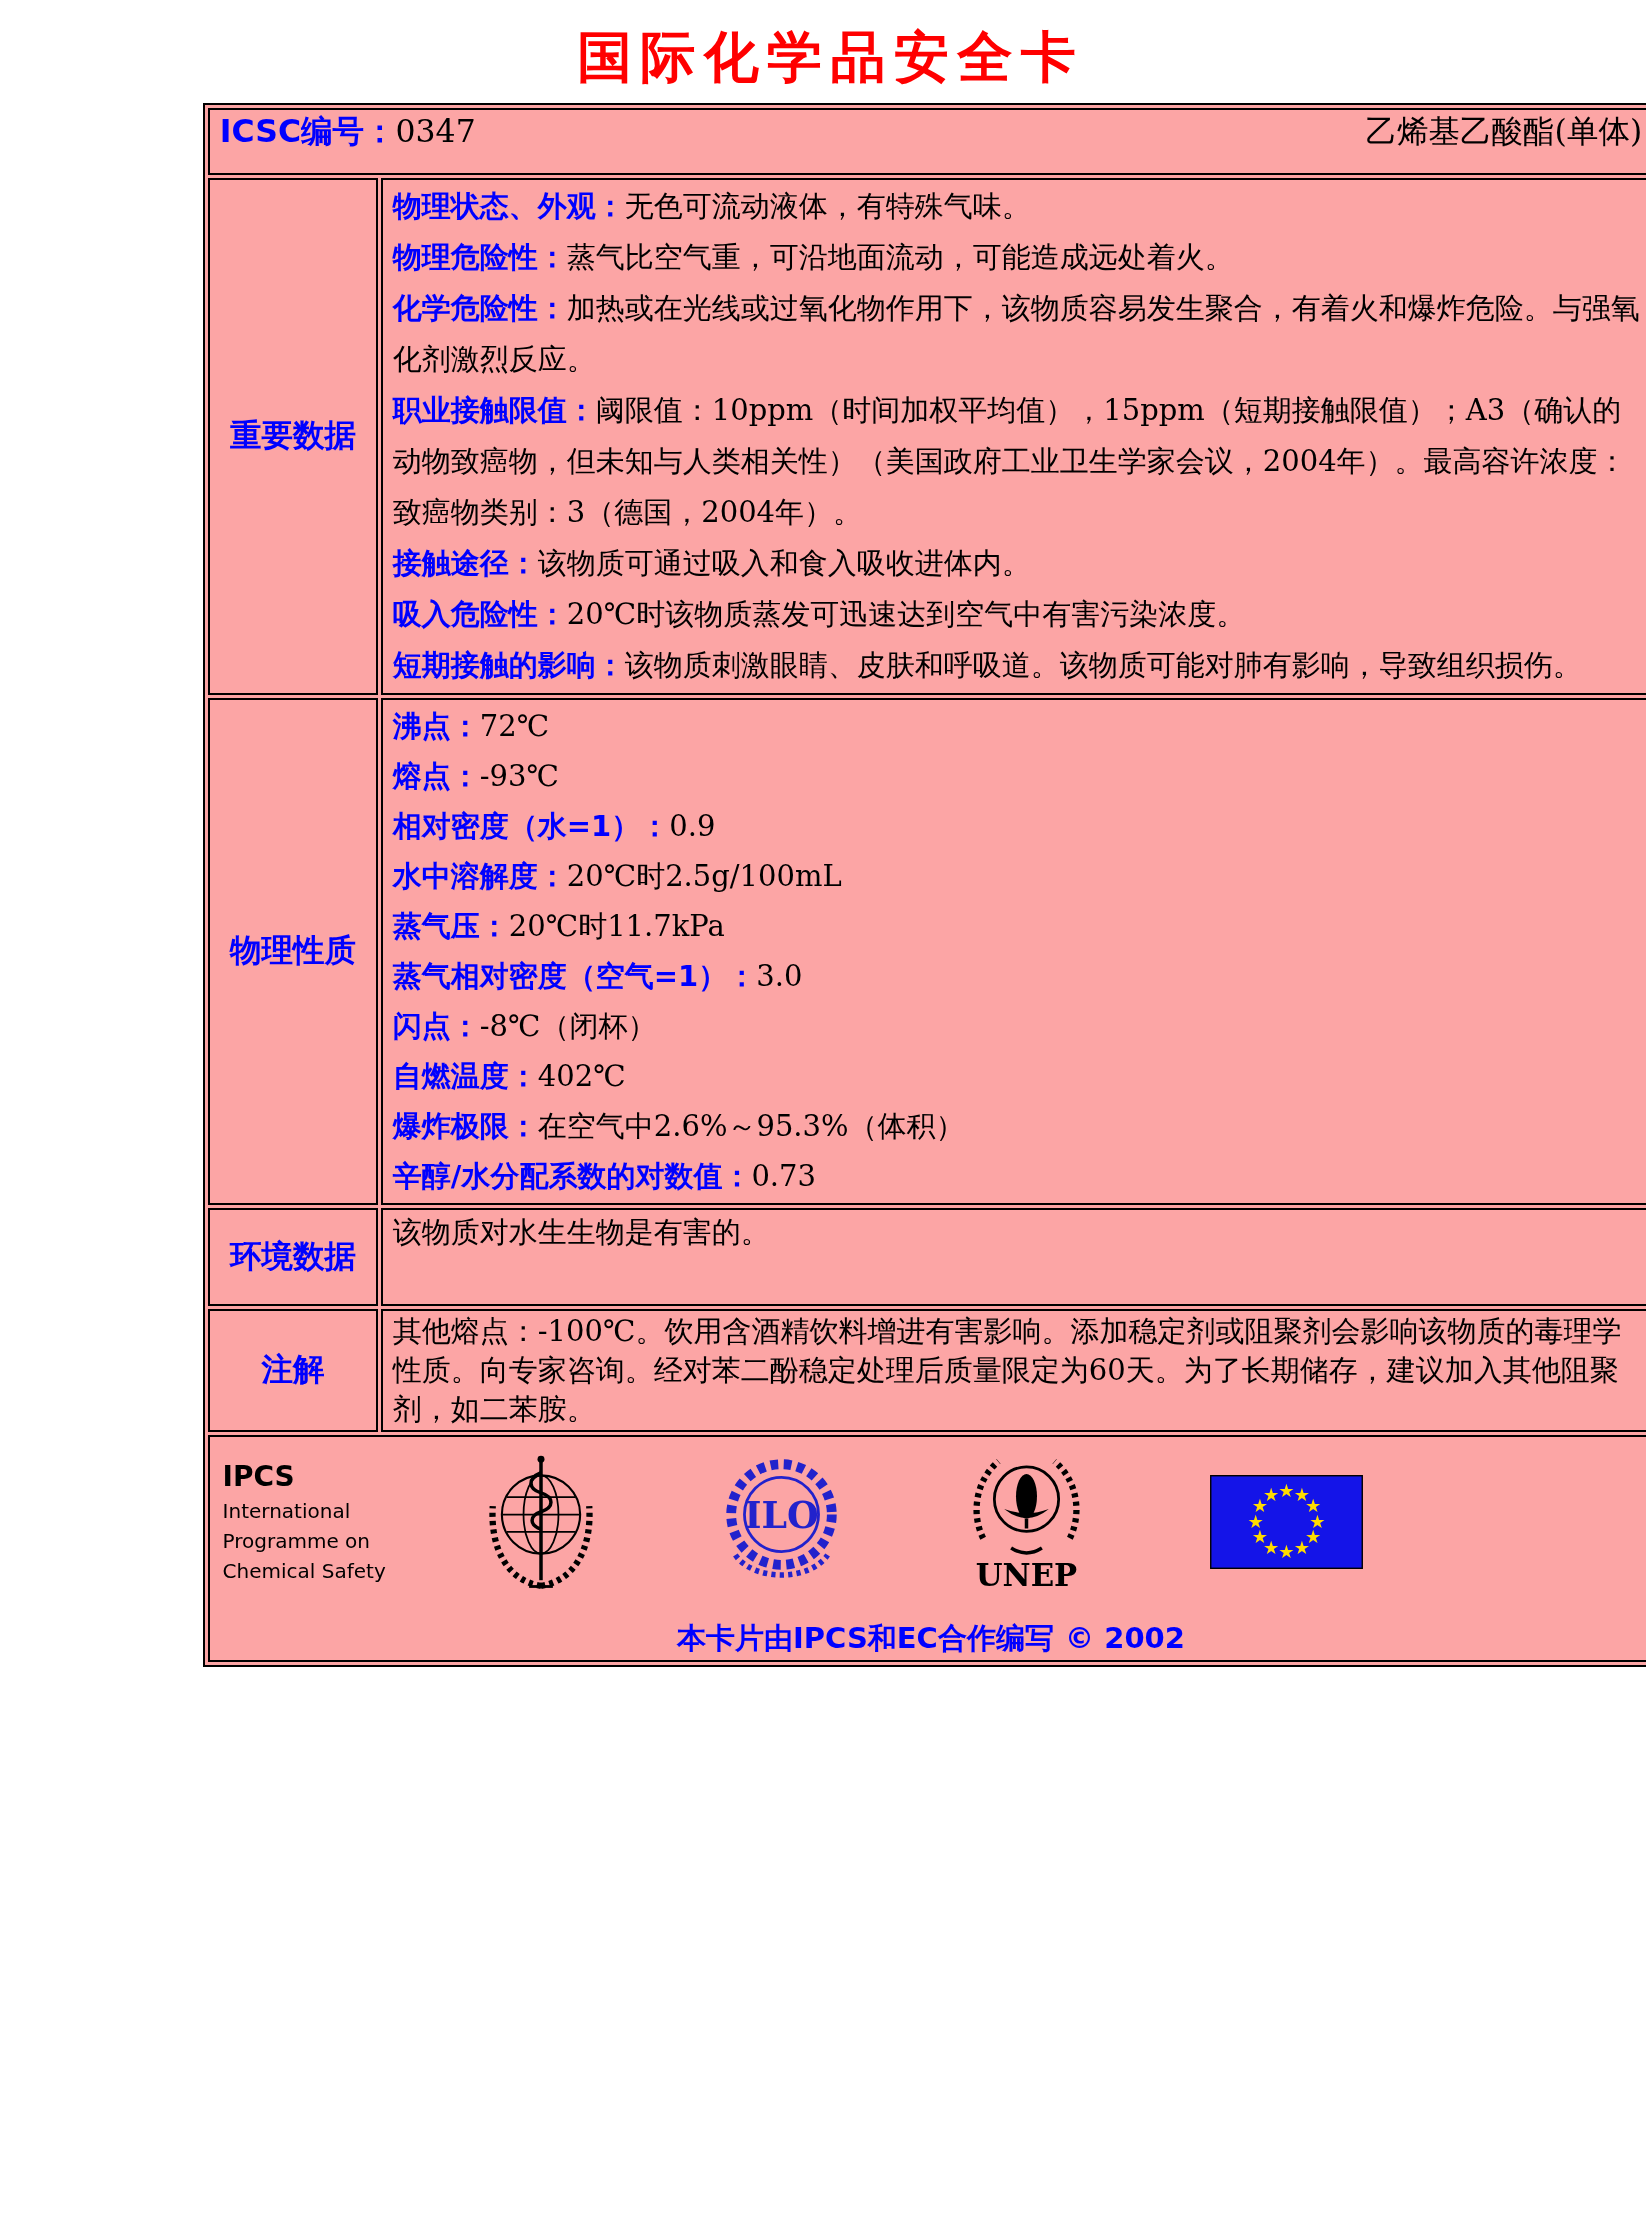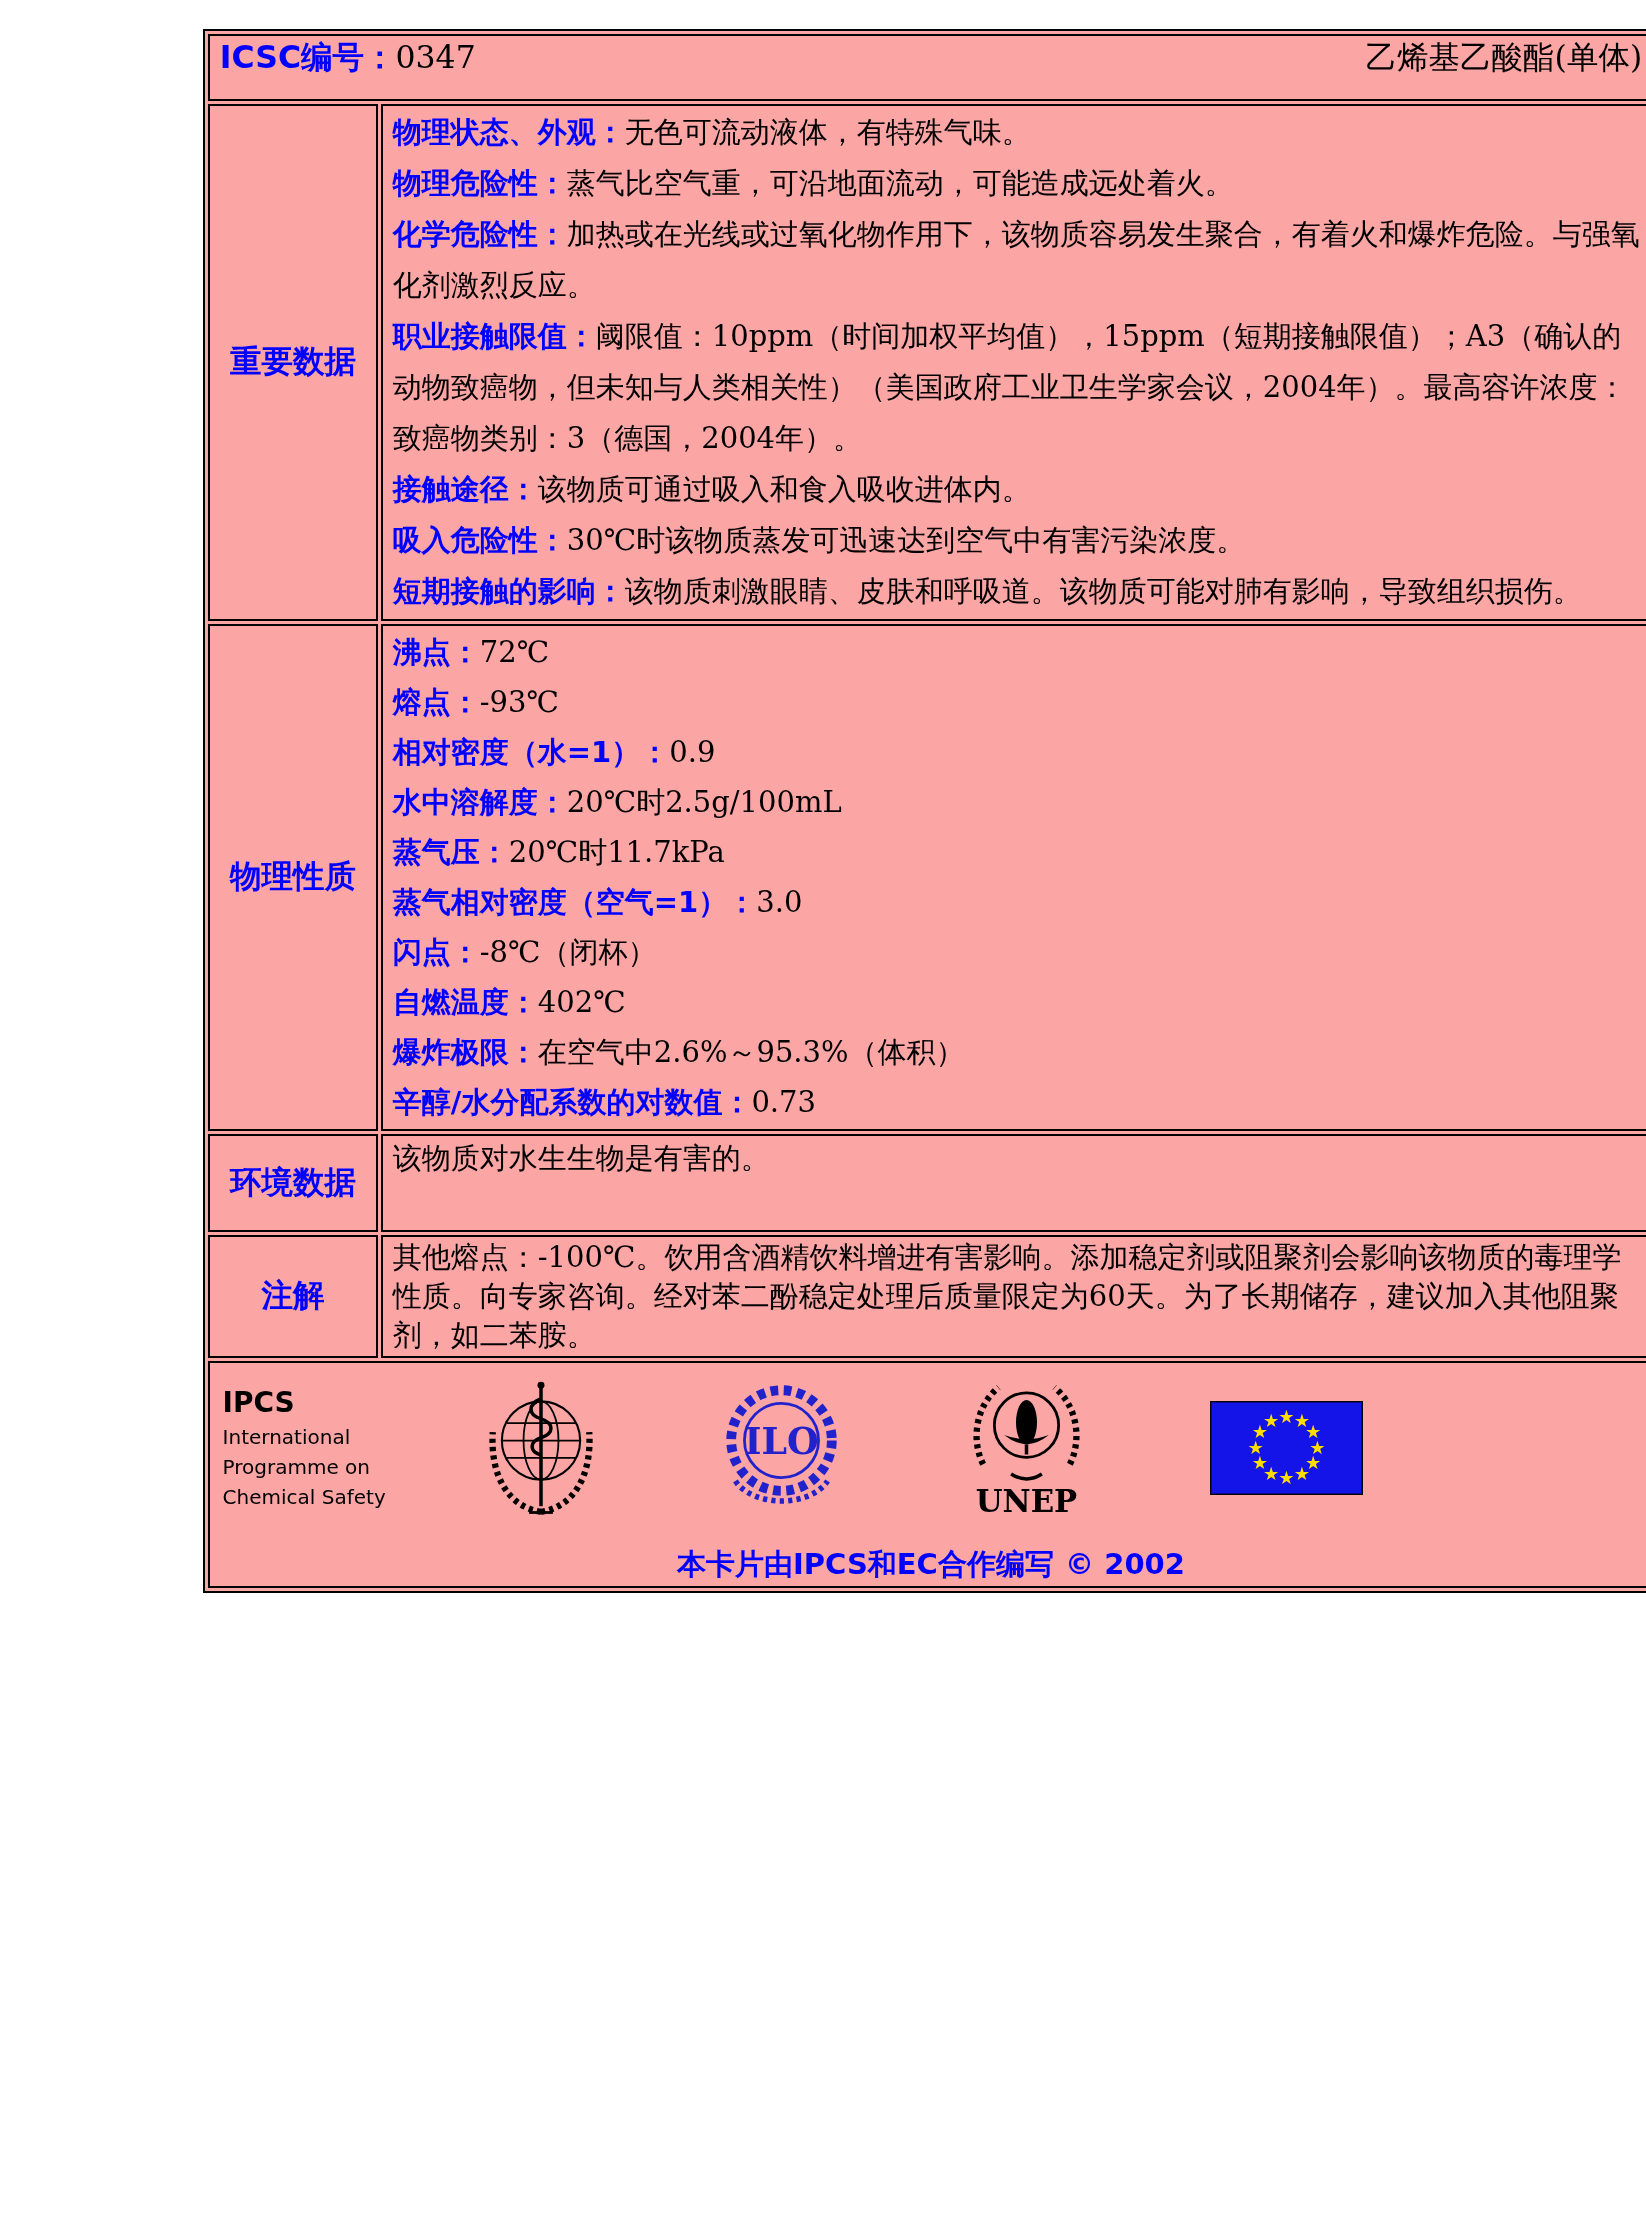--- a/index.html
+++ b/index.html
@@ -81,20 +81,21 @@
     color: #0000ff;
     margin-top: 18px;
   }
   .caption .copyright { margin-left: 11.2px; }
 </style>
 </head>
 <body>
 
 <div class="page">
 
+  <h1 class="title">国际化学品安全卡</h1>
 
   <table class="card">
     <colgroup>
         <col class="labelcol">
         <col>
       </colgroup>
 
     <tbody>
         <tr>
       <td class="cell header-cell" colspan="2">
@@ -106,21 +107,21 @@
     </tr>
 
     <tr>
       <td class="cell label-cell">重要数据</td>
       <td class="cell imp-cell">
         <div><span class="lbl">物理状态、外观：</span><span class="txt">无色可流动液体，有特殊气味。</span></div>
         <div><span class="lbl">物理危险性：</span><span class="txt">蒸气比空气重，可沿地面流动，可能造成远处着火。</span></div>
         <div><span class="lbl">化学危险性：</span><span class="txt">加热或在光线或过氧化物作用下，该物质容易发生聚合，有着火和爆炸危险。与强氧化剂激烈反应。</span></div>
         <div><span class="lbl">职业接触限值：</span><span class="txt">阈限值：10ppm（时间加权平均值），15ppm（短期接触限值）；A3（确认的动物致癌物，但未知与人类相关性）（美国政府工业卫生学家会议，2004年）。最高容许浓度：致癌物类别：3（德国，2004年）。</span></div>
         <div><span class="lbl">接触途径：</span><span class="txt">该物质可通过吸入和食入吸收进体内。</span></div>
-        <div><span class="lbl">吸入危险性：</span><span class="txt">30℃时该物质蒸发可迅速达到空气中有害污染浓度。</span></div>
+        <div><span class="lbl">吸入危险性：</span><span class="txt">20℃时该物质蒸发可迅速达到空气中有害污染浓度。</span></div>
         <div><span class="lbl">短期接触的影响：</span><span class="txt">该物质刺激眼睛、皮肤和呼吸道。该物质可能对肺有影响，导致组织损伤。</span></div>
       </td>
     </tr>
 
     <tr>
       <td class="cell label-cell">物理性质</td>
       <td class="cell phys-cell">
         <div><span class="lbl">沸点：</span><span class="txt">72℃</span></div>
         <div><span class="lbl">熔点：</span><span class="txt">-93℃</span></div>
         <div><span class="lbl">相对密度（水=1）：</span><span class="txt">0.9</span></div>

